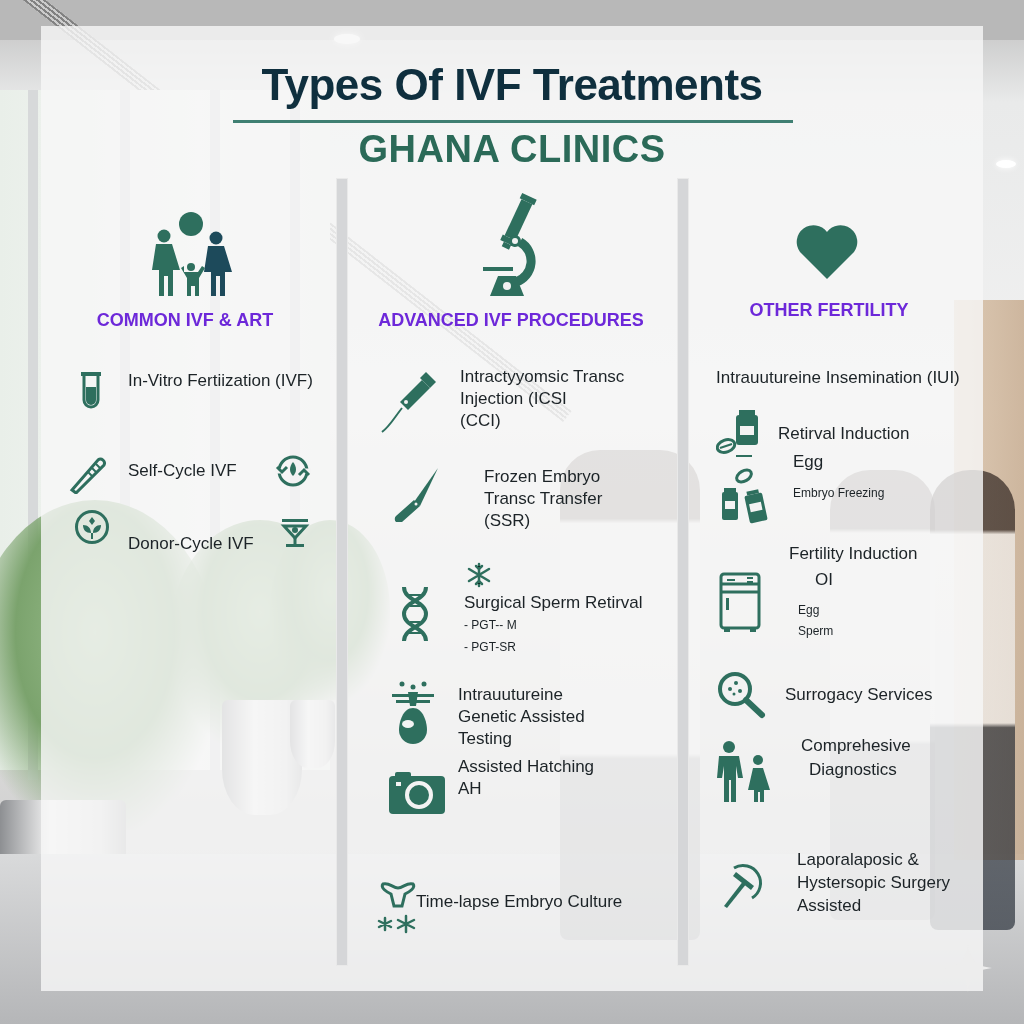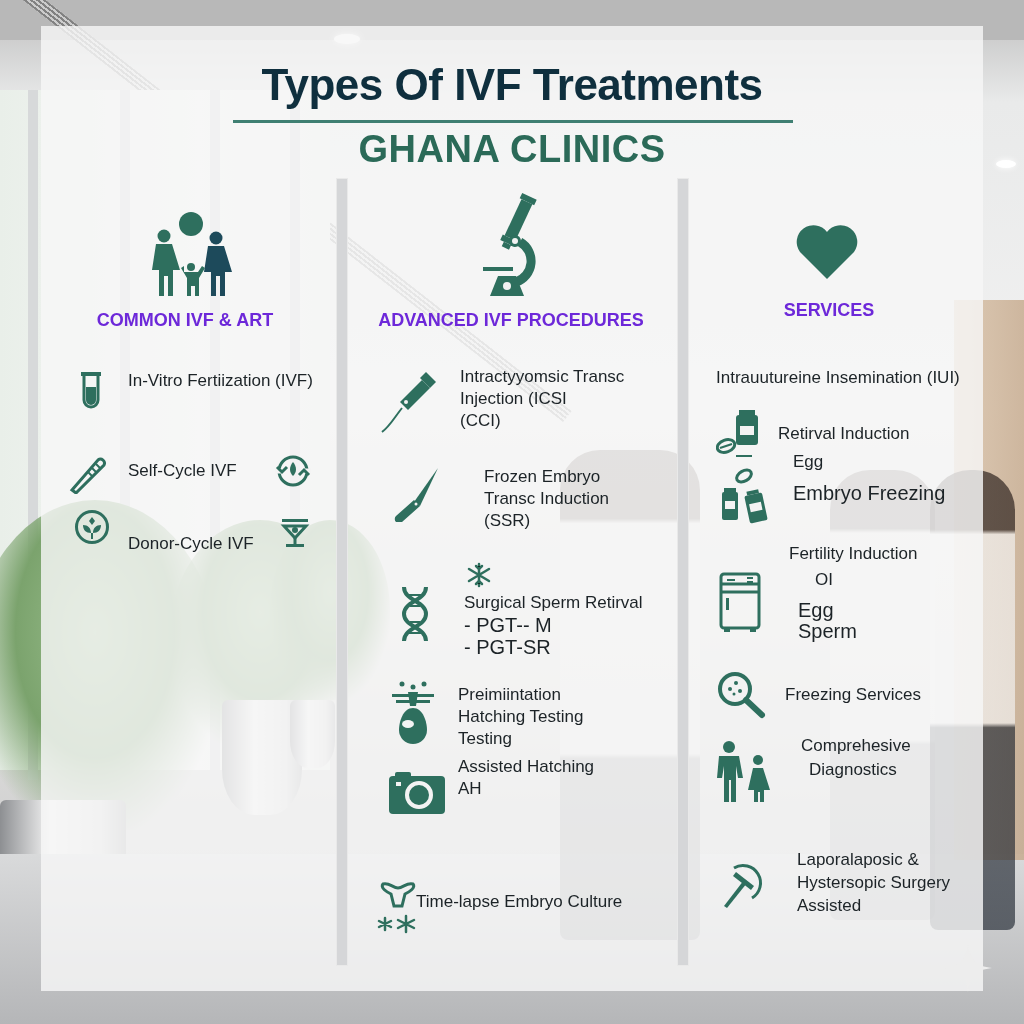--- a/index.html
+++ b/index.html
@@ -41,21 +41,21 @@
 
   .divider { position: absolute; top: 178px; width: 12px; height: 788px; background: #d5d6d8; border: 1px solid #e9e9e9; }
 
   .col-head { position: absolute; text-align: center; font-weight: 700; font-size: 18px; color: #6d28d9; line-height: 25px; }
 
   .icon { position: absolute; }
   .icon svg { display: block; }
 
   .item { position: absolute; font-size: 17px; color: #1c2327; line-height: 22px; }
   .item .line { display: block; white-space: nowrap; }
-  .sm { font-size: 20px; }
+  .sm { font-size: 12px; }
 
   .sparkle { position: absolute; left: 944px; top: 944px; width: 48px; height: 48px; }
 </style>
 </head>
 <body>
 
 <div class="bg">
   <div class="ceiling"></div>
   <div class="vent"></div>
   <div class="window-left"></div>
@@ -184,21 +184,21 @@
 
 <div class="icon" style="left:394px;top:466px">
   <svg width="48" height="56" viewBox="0 0 48 56">
     <path d="M44 2 l-24 34 l6 4 z" fill="#2e6f5e"></path>
     <path d="M20 34 l6 6 l-18 16 a4 4 0 0 1 -6 -6 z" fill="#2e6f5e"></path>
     <circle cx="22" cy="38" r="1.5" fill="#f3f3f3"></circle>
   </svg>
 </div>
 <div class="item" style="left:484px;top:466px">
   <span class="line">Frozen Embryo</span>
-  <span class="line">Transc Induction</span>
+  <span class="line">Transc Transfer</span>
   <span class="line">(SSR)</span>
 </div>
 
 <div class="icon" style="left:466px;top:562px">
   <svg width="26" height="26" viewBox="0 0 26 26">
     <g stroke="#2e6f5e" stroke-width="2.5" stroke-linecap="round">
       <path d="M13 2 v22 M3 7 l20 12 M3 19 l20 -12"></path>
       <path d="M10 4 l3 3 l3 -3 M10 22 l3 -3 l3 3"></path>
     </g>
   </svg>
@@ -222,22 +222,22 @@
     <circle cx="23" cy="9" r="2.5" fill="#2e6f5e"></circle>
     <circle cx="34" cy="6" r="2.5" fill="#2e6f5e"></circle>
     <rect x="2" y="16" width="42" height="3" fill="#2e6f5e"></rect>
     <rect x="6" y="22" width="34" height="3" fill="#2e6f5e"></rect>
     <path d="M18 14 h10 l-2 14 h-6 z" fill="#2e6f5e"></path>
     <path d="M23 30 c-10 0 -14 14 -14 22 a14 14 0 0 0 28 0 c0 -8 -4 -22 -14 -22z" fill="#2e6f5e"></path>
     <ellipse cx="18" cy="46" rx="6" ry="4" fill="#f3f3f3"></ellipse>
   </svg>
 </div>
 <div class="item" style="left:458px;top:684px">
-  <span class="line">Preimiintation</span>
-  <span class="line">Hatching Testing</span>
+  <span class="line">Intrauutureine</span>
+  <span class="line">Genetic Assisted</span>
   <span class="line">Testing</span>
 </div>
 
 <div class="icon" style="left:389px;top:772px">
   <svg width="56" height="42" viewBox="0 0 56 42">
     <rect x="6" y="0" width="16" height="6" rx="2" fill="#2e6f5e"></rect>
     <rect x="0" y="4" width="56" height="38" rx="4" fill="#2e6f5e"></rect>
     <circle cx="30" cy="23" r="12" fill="none" stroke="#f3f3f3" stroke-width="4"></circle>
     <rect x="7" y="10" width="5" height="4" fill="#f3f3f3"></rect>
   </svg>
@@ -259,21 +259,21 @@
 <div class="item" style="left:416px;top:891px">
   <span class="line">Time-lapse Embryo Culture</span>
 </div>
 
 <div class="icon" style="left:794px;top:223px">
   <svg width="66" height="58" viewBox="0 0 66 58">
     <path d="M33 56 l-27 -27 a15 15 0 0 1 27 -20 a15 15 0 0 1 27 20 z" fill="#2e6f5e"></path>
   </svg>
 </div>
 <div class="col-head" style="left:700px;top:298px;width:258px">
-  <span style="display:block">SERVICES</span>
+  <span style="display:block">OTHER FERTILITY</span>
 </div>
 
 <div class="item" style="left:716px;top:367px">
   <span class="line">Intrauutureine Insemination (IUI)</span>
 </div>
 
 <div class="icon" style="left:716px;top:408px">
   <svg width="60" height="124" viewBox="0 0 60 124">
     <rect x="23" y="2" width="16" height="5" fill="#2e6f5e"></rect>
     <rect x="20" y="7" width="22" height="30" rx="3" fill="#2e6f5e"></rect>
@@ -319,21 +319,21 @@
   <svg width="52" height="50" viewBox="0 0 52 50">
     <circle cx="19" cy="19" r="15" fill="none" stroke="#2e6f5e" stroke-width="4"></circle>
     <circle cx="14" cy="19" r="2" fill="#2e6f5e"></circle>
     <circle cx="20" cy="13" r="2" fill="#2e6f5e"></circle>
     <circle cx="24" cy="21" r="2" fill="#2e6f5e"></circle>
     <circle cx="18" cy="24" r="1.5" fill="#2e6f5e"></circle>
     <path d="M30 30 l16 15" stroke="#2e6f5e" stroke-width="6" stroke-linecap="round"></path>
   </svg>
 </div>
 <div class="item" style="left:785px;top:684px">
-  <span class="line">Freezing Services</span>
+  <span class="line">Surrogacy Services</span>
 </div>
 
 <div class="icon" style="left:713px;top:740px">
   <svg width="58" height="66" viewBox="0 0 58 66">
     <circle cx="16" cy="7" r="6" fill="#2e6f5e"></circle>
     <path d="M6 16 h20 l4 22 h-5 l-2 -12 v36 h-5 v-22 h-2 v22 h-5 v-36 l-2 12 h-5 z" fill="#2e6f5e"></path>
     <circle cx="45" cy="20" r="5" fill="#2e6f5e"></circle>
     <path d="M40 28 h10 l7 22 h-6 v12 h-4 v-10 h-2 v10 h-4 v-12 h-6 z" fill="#2e6f5e"></path>
   </svg>
 </div>

